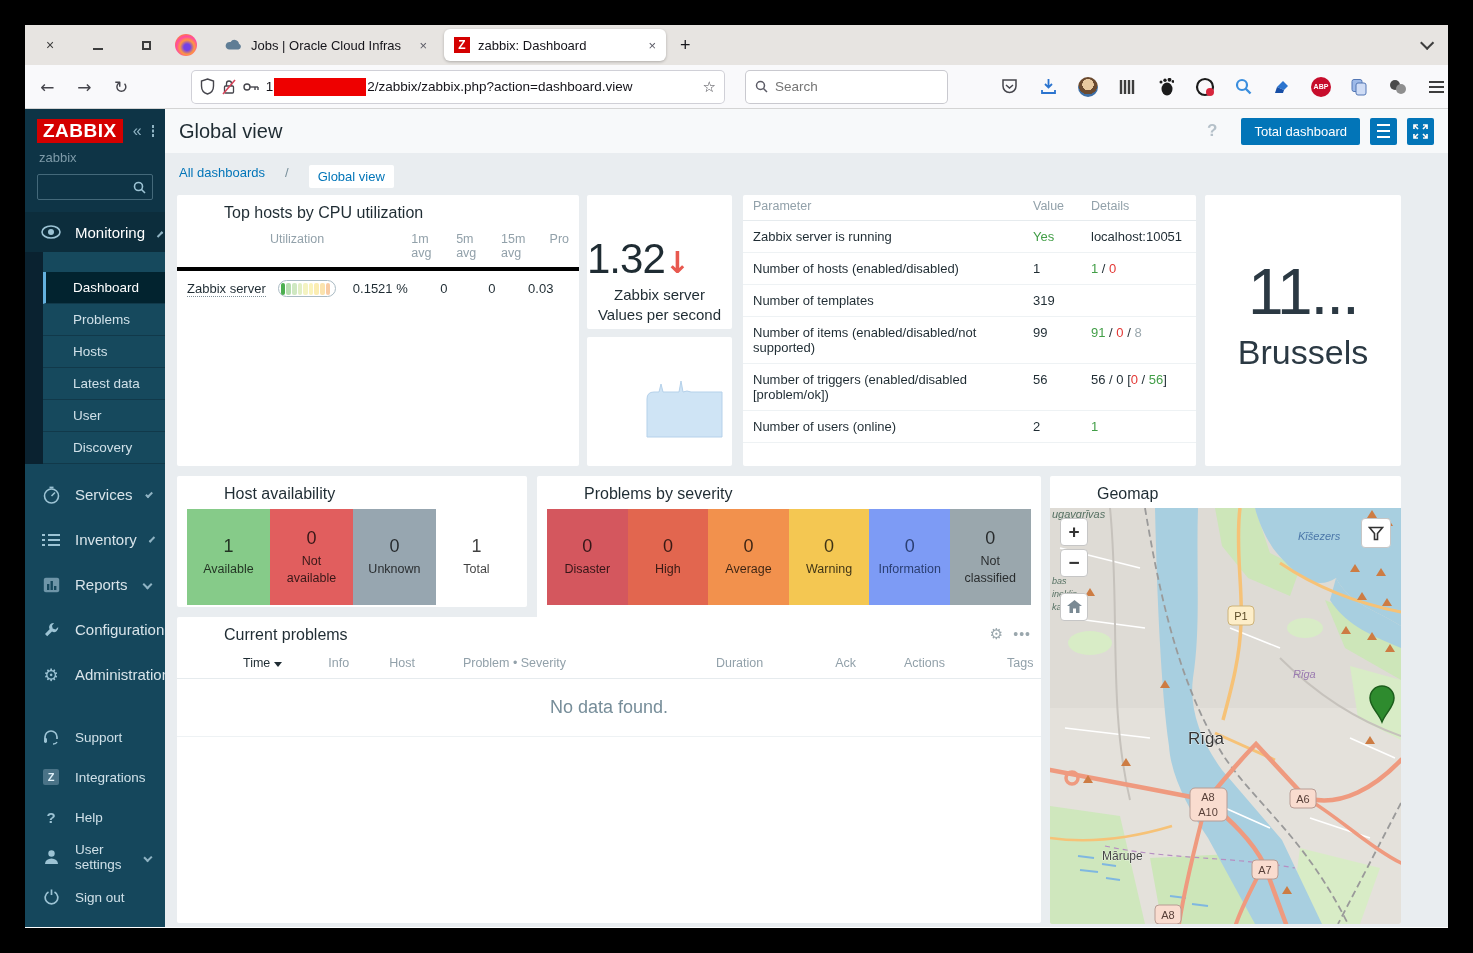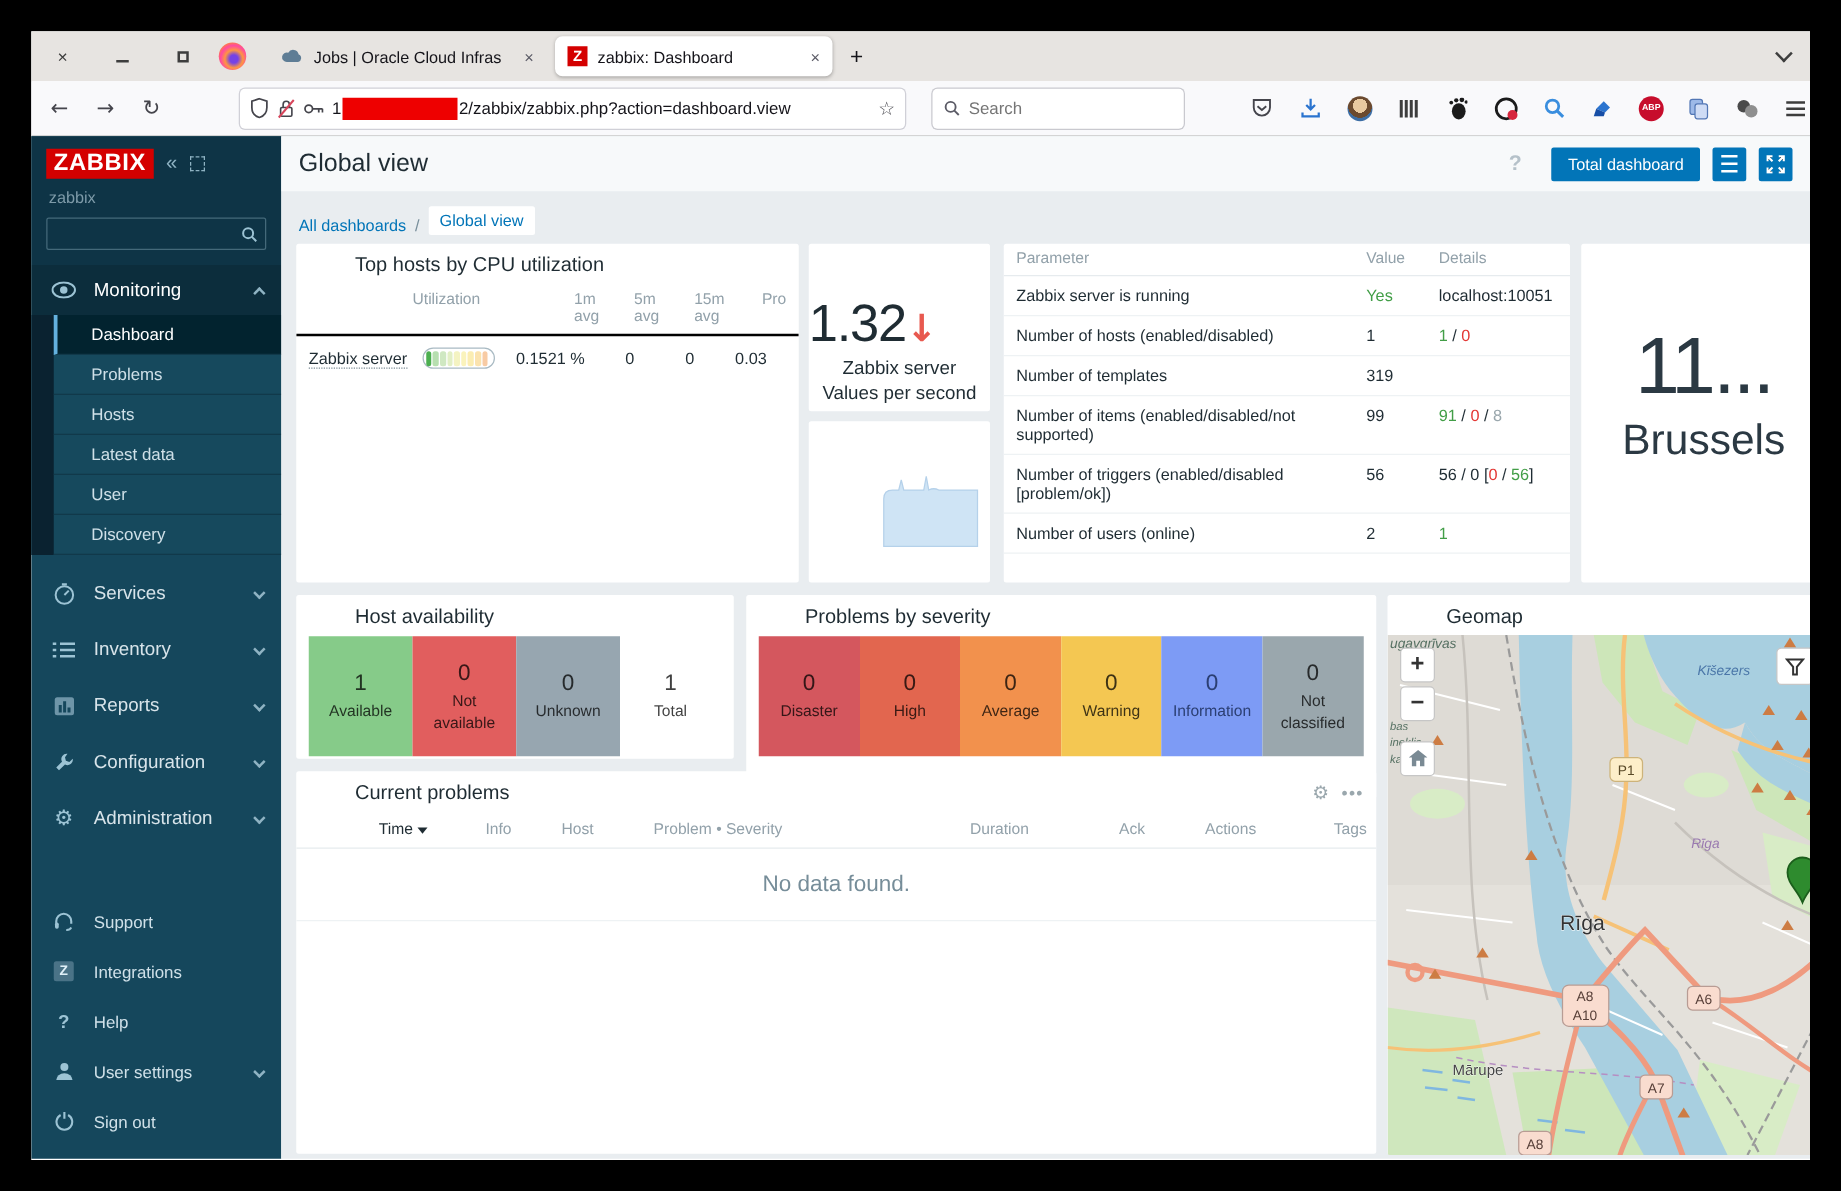--- a/index.html
+++ b/index.html
@@ -33,62 +33,62 @@
   .searchbar { display:flex; align-items:center; width:208px; height:32px; margin-left:22px; background:#fff; border-radius:4px; box-shadow:0 0 0 1px #c9c9cf; padding:0 9px; gap:7px; }
   .searchbar input { border:none; outline:none; font-size:13.5px; color:#5b5b66; width:150px; font-family:"Liberation Sans",sans-serif; background:transparent; }
   .ticons { display:flex; align-items:center; gap:17px; margin-left:52px; }
   .ticon { width:22px; height:22px; display:flex; align-items:center; justify-content:center; }
   .avatar { width:20px; height:20px; border-radius:50%; background:radial-gradient(circle at 50% 38%, #e8c9a0 35%, #6b4a2f 36% 60%, #3d6ea5 61%); }
   .abp { width:20px; height:20px; border-radius:50%; background:#c70d2c; color:#fff; font-size:7px; font-weight:bold; display:flex; align-items:center; justify-content:center; }
   .hamburger i { display:block; width:15px; border-top:2px solid #3d3d3d; margin:3px 0; }
 
   
   .app { display:flex; height:818px; }
-  .sidebar { width:200px; background:#15475c; color:#d8e4ea; flex:none; display:flex; flex-direction:column; }
+  .sidebar { width:140px; background:#15475c; color:#d8e4ea; flex:none; display:flex; flex-direction:column; }
   .side-top { background:#0e3446; padding:10px 12px 12px 12px; }
   .logo-row { display:flex; align-items:center; gap:10px; }
   .logo { background:#d40000; color:#fff; font-weight:bold; font-size:19px; padding:1px 6px; letter-spacing:.5px; }
   .collapse { color:#8fb3c3; font-size:16px; }
   .kiosk { width:12px; height:12px; border:1px dashed #8fb3c3; }
   .server-name { color:#7d9aa8; font-size:13px; margin:7px 0 9px 2px; }
   .side-search { display:flex; align-items:center; height:26px; border:1px solid #44697a; border-radius:2px; padding:0 6px; justify-content:flex-end; }
   .menu-head { background:#0c2d3c; height:40px; display:flex; align-items:center; padding:0 14px 0 16px; gap:14px; font-size:15px; color:#fff; }
   .chev { width:7px; height:7px; border-right:2px solid #8fb3c3; border-bottom:2px solid #8fb3c3; transform:rotate(45deg); margin-left:auto; }
   .chev.up { transform:rotate(-135deg); margin-top:4px; }
   .submenu { position:relative; background:#16495d; }
   .submenu::before { content:''; position:absolute; left:0; top:0; bottom:0; width:18px; background:#0a2230; }
   .sub-item { position:relative; margin-left:18px; padding:8px 10px 8px 30px; font-size:13.5px; color:#cfe0e8; border-bottom:1px solid #11394a; }
-  .sub-item.active { background:#02232f; color:#fff; border-left:3px solid #64b1de; padding-left:27px; }
+  .sub-item.active { background:#02232f; color:#fff; border-left:3px solid #64b1de; padding-left:27px;margin-top:20px; }
   .section { display:flex; align-items:center; gap:14px; padding:0 14px 0 16px; height:45px; font-size:15px; color:#d8e4ea; }
   .sicon { width:20px; display:flex; justify-content:center; color:#9cc3d4; flex:none; }
   .side-footer { margin-top:auto; padding-bottom:10px; }
   .foot-item { display:flex; align-items:center; gap:14px; padding:0 14px 0 16px; height:40px; font-size:13.5px; color:#cfe0e8; }
   .zsq { width:16px; height:16px; background:#4a7387; color:#dff0f8; font-size:11px; font-weight:bold; display:flex; align-items:center; justify-content:center; border-radius:2px; }
 
   
   .main { flex:1; position:relative; background:#e9edf0; overflow:hidden; }
   .page-header { position:absolute; left:0; top:0; right:0; height:44px; background:#f7f9fa; display:flex; align-items:center; padding:0 14px; }
   .page-title { font-size:20px; color:#1f2c33; }
   .header-right { margin-left:auto; display:flex; align-items:center; gap:10px; }
   .help-q { color:#b5c1c9; font-size:17px; font-weight:bold; margin-right:14px; }
   .btn-blue { background:#0275b8; color:#fff; border:none; font-size:13px; padding:6px 13px; border-radius:2px; font-family:"Liberation Sans",sans-serif; }
   .sq-btn { width:27px; height:27px; background:#0275b8; border-radius:2px; display:flex; align-items:center; justify-content:center; flex-direction:column; }
   .sq-btn i { display:block; width:13px; border-top:2.5px solid #fff; margin:2px 0; }
-  .crumbs { position:absolute; left:14px; top:56px; display:flex; align-items:flex-end; gap:7px; font-size:13px; }
+  .crumbs { position:absolute; left:14px; top:56px; display:flex; align-items:flex-start; gap:20px; font-size:13px; }
   .crumb-link { color:#0275b8; }
   .crumb-sep { color:#768d99; }
   .crumb-chip { background:#fff; color:#0275b8; padding:4px 9px; border-radius:2px; }
 
   .widget { position:absolute; background:#fff; border-radius:2px; overflow:hidden; }
   .wtitle { font-size:16px; color:#1f2c33; padding:9px 10px 6px 10px; white-space:nowrap;margin-left:37px; }
   .thead { color:#92a1aa; font-size:12.5px; }
   .green { color:#429e47; } .red { color:#e33734; } .gray { color:#9aa7ad; } .dark { color:#1f2c33; }
 
   
-  .th-head { display:flex; padding:4px 10px 7px 10px; border-bottom:2px solid #000000; }
+  .th-head { display:flex; padding:4px 10px 7px 10px; border-bottom:4px solid #000000;gap:12px; }
   .th-row { display:flex; align-items:center; padding:9px 10px; font-size:13px; color:#1f2c33; }
   .hostlink { border-bottom:1px dotted #7c8c95; }
   .gauge { width:58px; height:17px; border:1px solid #a9bac3; border-radius:9px; display:flex; align-items:center; gap:1px; padding:1px 2px; margin-left:12px; }
   .gauge i { display:block; width:4.6px; height:12px; border-radius:2px; }
 
   
   .vps-val { font-size:42px; color:#1f2c33; margin-top:40px; letter-spacing:-1px; }
   .vps-arrow { color:#e8594f; font-size:30px; font-weight:bold; }
   .vps-sub { text-align:center; font-size:15px; color:#1f2c33; line-height:1.35; margin-top:2px; }
 

